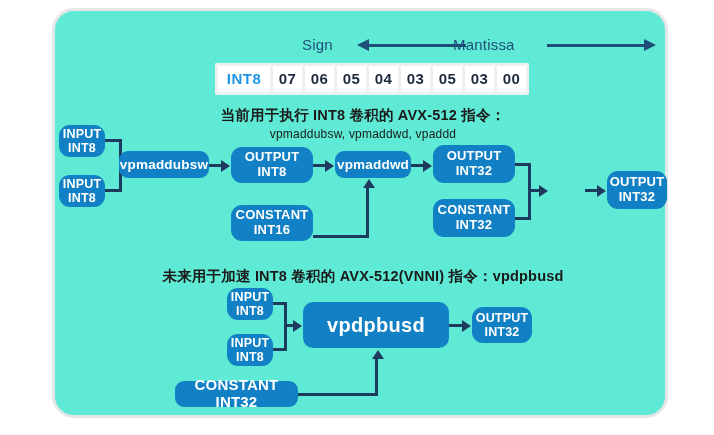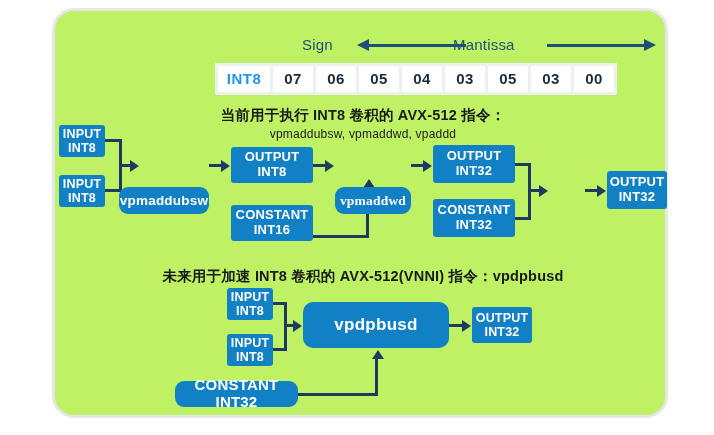--- a/index.html
+++ b/index.html
@@ -6,21 +6,21 @@
   body{
     width:714px;height:435px;
     background:#ffffff;
     font-family:"Liberation Sans","DejaVu Sans",sans-serif;
     overflow:hidden;
   }
   #root{position:relative;width:714px;height:435px;}
 
   .card{
     position:absolute;left:52px;top:8px;width:616px;height:410px;
-    border:3px solid #e4e6e7;border-radius:22px;background:#bef264;
+    border:3px solid #e4e6e7;border-radius:22px;background:#5eead4;
     box-sizing:border-box;
   }
 
   
   .ruler-arrows{
     position:absolute;left:155px;top:22px;width:420px;height:26px;
   }
   .lbl-sign{
     position:absolute;left:92px;top:3px;
     font-size:15px;color:#1f4e79;letter-spacing:.2px;
@@ -42,48 +42,48 @@
     border-top:6.5px solid transparent;border-bottom:6.5px solid transparent;
     border-left:12px solid #1f4e79;
   }
 
   .bitbar{
     position:absolute;left:160px;top:52px;
     background:#eeeff0;padding:3px;display:flex;gap:3px;border-radius:1px;
   }
   .bitcell{
     background:#ffffff;
-    width:40px;height:26px;line-height:26px;text-align:center;
+    width:29px;height:26px;line-height:26px;text-align:center;
     font-size:15px;font-weight:bold;color:#1b2a3c;letter-spacing:.5px;
   }
   .bitcell.head{width:52px;color:#2196e8;}
 
   
   .caption{
     position:absolute;width:616px;text-align:center;
     font-size:14.5px;color:#1a1a1a;font-weight:bold;letter-spacing:.2px;
   }
   .caption.sub{font-weight:normal;}
   .cap1{left:0px;top:95px;}
   .cap2{left:0px;top:116px;font-size:12px;}
   .cap3{left:0px;top:256px;}
 
   
   .box{
-    position:absolute;background:#1180c4;border-radius:3px;
+    position:absolute;background:#1180c4;border-radius:11px;
     color:#ffffff;font-weight:bold;text-align:center;
     display:flex;flex-direction:column;align-items:center;justify-content:center;
     line-height:1.12;letter-spacing:.2px;
     box-sizing:border-box;
   }
   .box .l1,.box .l2{display:block;}
   .box.sm{font-size:12.5px;}
   .box.md{font-size:13px;}
-  .box.op{font-size:13.5px;border-radius:9px;margin-top:36px;}
-  .box.big{font-size:17px;border-radius:10px;letter-spacing:.3px;}
+  .box.op{font-size:13.5px;border-radius:9px;}
+  .box.big{font-size:20px;border-radius:10px;letter-spacing:.3px;}
   .box.pill{border-radius:9px;font-size:15px;}
 
   
   .ln{position:absolute;background:#1f3a5f;}
   .h{height:3px;}
   .v{width:3px;}
   .ahead{position:absolute;width:0;height:0;}
   .ahead.r{border-top:6px solid transparent;border-bottom:6px solid transparent;border-left:9px solid #1f3a5f;}
   .ahead.u{border-left:6px solid transparent;border-right:6px solid transparent;border-bottom:9px solid #1f3a5f;}
 </style>
@@ -147,21 +147,21 @@
     <div class="ahead r" style="left:270px;top:149px;"></div>
 
     <div class="box md" style="left:176px;top:194px;width:82px;height:36px;">
       <span class="l1">CONSTANT</span>
       <span class="l2">INT16</span>
     </div>
     <div class="ln h" style="left:258px;top:224px;width:56px;"></div>
     <div class="ln v" style="left:311px;top:176px;height:51px;"></div>
     <div class="ahead u" style="left:308px;top:168px;"></div>
 
-    <div class="box op" style="left:280px;top:140px;width:76px;height:27px;font-family:Liberation Serif, serif;">
+    <div class="box op" style="left:280px;top:140px;width:76px;height:27px;">
       <span>vpmaddwd</span>
     </div>
 
     <div class="ln h" style="left:356px;top:153px;width:12px;"></div>
     <div class="ahead r" style="left:368px;top:149px;"></div>
 
     <div class="box md" style="left:378px;top:134px;width:82px;height:38px;">
       <span class="l1">OUTPUT</span>
       <span class="l2">INT32</span>
     </div>

